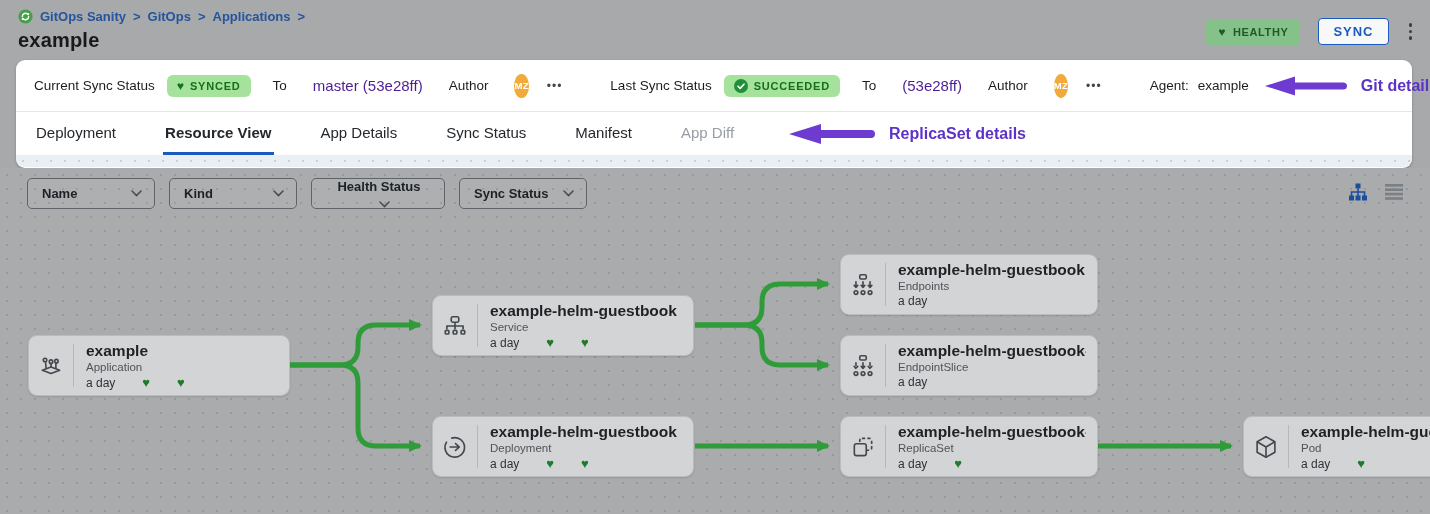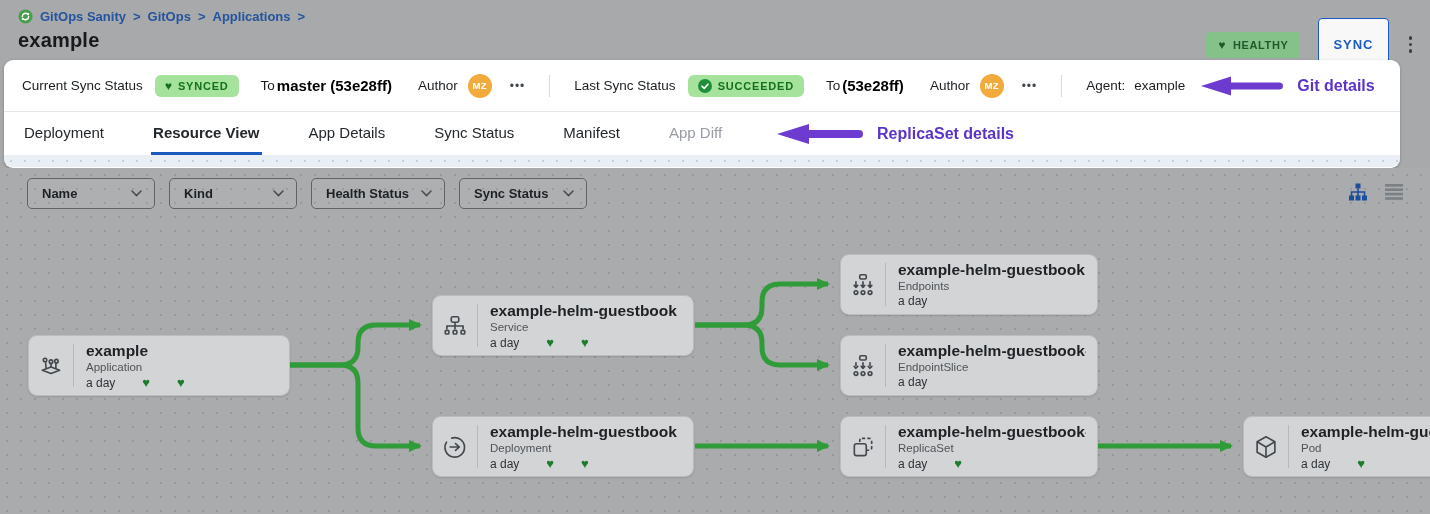--- a/index.html
+++ b/index.html
@@ -11,39 +11,39 @@
   .breadcrumb { display:flex; align-items:center; gap:7px; font-size:13px; font-weight:600; color:#24549e; }
   .crumb-sep { color:#24549e; font-weight:600; }
   .gitops-logo { width:15px; height:15px; display:inline-block; }
   .page-title { margin-top:5px; font-size:20px; font-weight:bold; color:#17191c; letter-spacing:.2px; }
   .header-right { position:absolute; right:16px; top:18px; display:flex; align-items:center; gap:18px; }
   .health-badge { display:inline-flex; align-items:center; gap:7px; background:#85c289; color:#1c5a2a;
     font-size:11px; font-weight:bold; letter-spacing:.6px; padding:6px 12px; border-radius:4px; }
   .health-badge .heart { font-size:12px; color:#1c5a2a; }
   .sync-button { background:rgba(255,255,255,.92); border:1.5px solid #1b5bbf; color:#1b5bbf;
     font-family:"Liberation Sans",sans-serif; font-size:13px; font-weight:bold; letter-spacing:1px;
-    padding:18px 14px; border-radius:4px; cursor:pointer; }
+    padding:5px 14px; border-radius:4px; cursor:pointer; }
   .kebab { display:flex; flex-direction:column; gap:3px; cursor:pointer; padding:2px; }
   .kebab i { width:3.5px; height:3.5px; border-radius:50%; background:#3a3f45; }
 
   
-  .card { position:absolute; left:4px; top:60px; width:1396px; height:108px; background:#fff;
+  .card { position:absolute; left:16px; top:60px; width:1396px; height:108px; background:#fff;
     border-radius:9px; box-shadow:0 1px 3px rgba(0,0,0,.25); }
   .sync-row { height:52px; display:flex; align-items:center; padding:0 18px; border-bottom:1px solid #e5e7e9;
     font-size:13.5px; color:#1b1e21; white-space:nowrap; }
   .pill { display:inline-flex; align-items:center; gap:6px; border-radius:6px; padding:4px 10px;
     font-size:11px; font-weight:bold; letter-spacing:.8px; }
   .pill-synced { background:#a5e29c; color:#147119; margin-left:12px; }
   .pill-succeeded { background:#a5e29c; color:#147119; margin-left:12px; }
   .pill .heart { font-size:12px; color:#147119; letter-spacing:0; }
   .check-circle { width:14px; height:14px; }
   .to-label { margin-left:22px; }
-  .commit-link { margin-left:2px; font-size:15px; font-weight:bold; color:#000000; cursor:pointer; }
+  .commit-link { margin-left:26px; font-size:15px; font-weight:normal; color:#4c1d95; cursor:pointer; }
   .author-label { margin-left:26px; }
-  .avatar { margin-left:10px; width:24px; height:24px; border-radius:50%; background:#f0ab3c; color:#fff;
+  .avatar { margin-left:26px; width:24px; height:24px; border-radius:50%; background:#f0ab3c; color:#fff;
     font-size:9.5px; font-weight:bold; display:inline-flex; align-items:center; justify-content:center; letter-spacing:.3px; }
   .more-dots { margin-left:18px; color:#42474c; font-size:12px; letter-spacing:1px; cursor:pointer; }
   .vdivider { margin-left:24px; margin-right:24px; width:1px; height:22px; background:#d9dcdf; }
   .agent-label { }
   .agent-value { margin-left:9px; }
   .annot-arrow { margin-left:14px; flex:0 0 auto; }
   .annot-text { margin-left:12px; font-size:16px; font-weight:bold; color:#5c33c7; }
 
   .tabs-row { height:43px; display:flex; align-items:stretch; padding:0 18px; gap:0; }
   .tab { display:flex; align-items:center; font-size:15px; color:#24282c; padding:0 2px; margin-right:45px;
@@ -181,21 +181,21 @@
       <svg class="chev" width="11" height="7" viewBox="0 0 11 7">
           <path d="M1 1 L5.5 5.5 L10 1" fill="none" stroke="#4a4f55" stroke-width="1.6" stroke-linecap="round"></path>
         </svg>
     </div>
     <div class="filter-btn" style="left:27px; width:128px;">
       <span>Name</span>
       <svg class="chev" width="11" height="7" viewBox="0 0 11 7">
           <path d="M1 1 L5.5 5.5 L10 1" fill="none" stroke="#4a4f55" stroke-width="1.6" stroke-linecap="round"></path>
         </svg>
     </div>
-    <div class="filter-btn" style="left:311px; width:134px;">
+    <div class="filter-btn" style="left:311px; width:134px;flex-direction:column;">
       <span>Health Status</span>
       <svg class="chev" width="11" height="7" viewBox="0 0 11 7">
           <path d="M1 1 L5.5 5.5 L10 1" fill="none" stroke="#4a4f55" stroke-width="1.6" stroke-linecap="round"></path>
         </svg>
     </div>
     <div class="filter-btn" style="left:459px; width:128px;">
       <span>Sync Status</span>
       <svg class="chev" width="11" height="7" viewBox="0 0 11 7">
           <path d="M1 1 L5.5 5.5 L10 1" fill="none" stroke="#4a4f55" stroke-width="1.6" stroke-linecap="round"></path>
         </svg>

